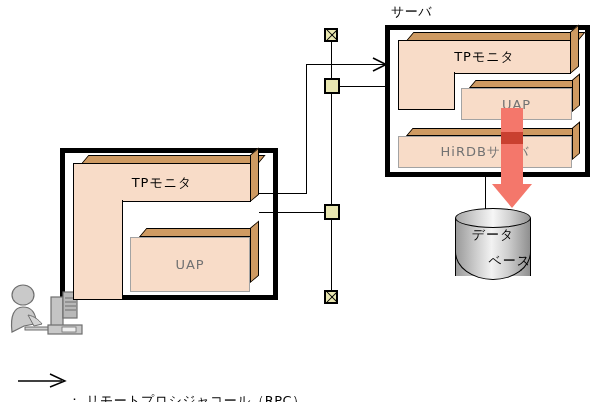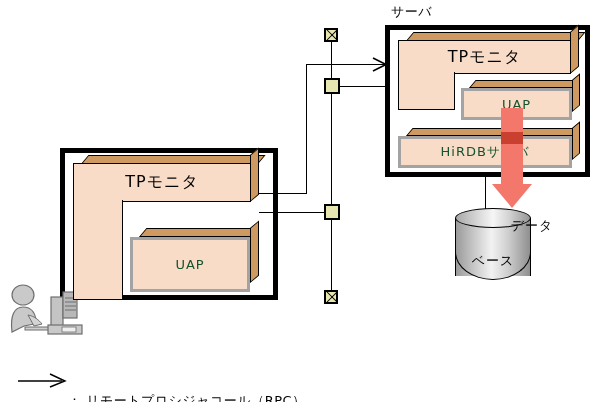--- a/index.html
+++ b/index.html
@@ -25,24 +25,24 @@
     border:5px solid #000;
     background:#fff;
     box-sizing:border-box;
   }
 
   
   .block{position:absolute;}
   .block .face{
     position:absolute;left:0;bottom:0;
     background:#f8dcc8;
-    border:3px solid #a3a3a3;
+    border:1px solid #a3a3a3;
     box-sizing:border-box;
     display:flex;align-items:center;justify-content:center;
-    font-size:13px;color:#14532d;letter-spacing:1px;
+    font-size:13px;color:#737373;letter-spacing:1px;
     z-index:2;
   }
   .block .top{
     position:absolute;top:0;left:0;
     background:#ce9a62;
     border:1px solid #000;
     box-sizing:border-box;
     z-index:1;
   }
   .block .side{
@@ -71,21 +71,21 @@
   }
   .lblock .lside{
     position:absolute;
     background:#ce9a62;
     border:1px solid #000;
     box-sizing:border-box;
     z-index:1;
   }
   .lblock .ltext{
     position:absolute;z-index:3;
-    font-size:16px;color:#000;letter-spacing:1px;
+    font-size:13px;color:#000;letter-spacing:1px;
     display:flex;align-items:center;justify-content:center;
   }
   .lcover{position:absolute;background:#f8dcc8;z-index:3;}
 
   
   .hline{position:absolute;background:#000;height:1px;}
   .vline{position:absolute;background:#000;width:1px;}
 
   
   .node{
@@ -181,22 +181,22 @@
   <div class="redshaft dark" style="left:501px;top:132px;width:22px;height:12px;"></div>
   <div class="redshaft" style="left:501px;top:144px;width:22px;height:42px;"></div>
   <div class="redhead" style="left:492px;top:184px;"></div>
 
   <div class="vline" style="left:485px;top:172px;height:40px;"></div>
 
   <div class="db" style="left:455px;top:208px;width:76px;height:86px;">
     <div class="body" style="width:76px;height:58px;"></div>
     <div class="bot" style="top:44px;width:76px;height:28px;"></div>
     <div class="top" style="width:76px;height:20px;"></div>
-    <div class="dbtext" style="top:9px;padding-left:39px;">データ</div>
-    <div class="dbtext" style="top:44px;">ベース</div>
+    <div class="dbtext" style="top:18px;">データ</div>
+    <div class="dbtext" style="top:44px;text-align:right;">ベース</div>
   </div>
 
 
   <div class="enclosure" style="left:60px;top:148px;width:218px;height:152px;"></div>
 
   <div class="lblock" style="left:73px;top:155px;">
     <div class="ltop" style="left:8px;top:0;width:177px;height:9px;transform:skewX(-40deg);transform-origin:bottom left;"></div>
     <div class="lside" style="left:177px;top:0;width:9px;height:47px;transform:skewY(-40deg);transform-origin:top left;"></div>
     <div class="lface" style="left:0;top:8px;width:178px;height:39px;"></div>
     <div class="lface" style="left:0;top:45px;width:50px;height:100px;"></div>

